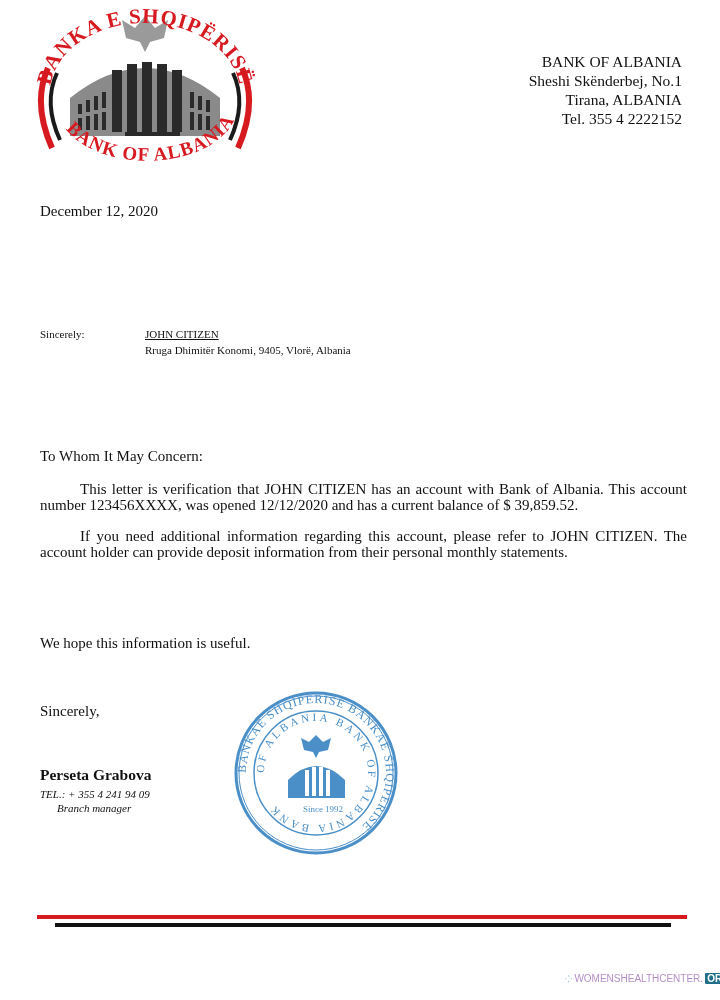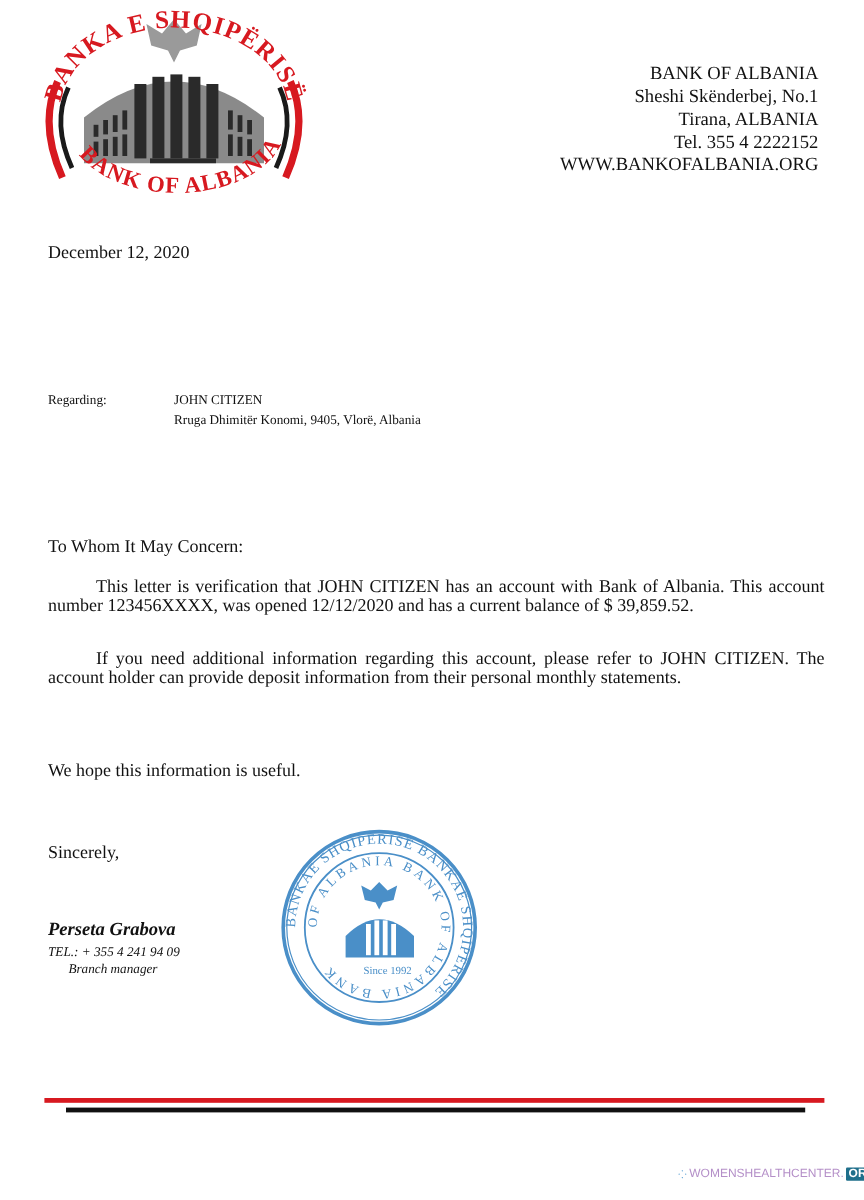--- a/index.html
+++ b/index.html
@@ -3,30 +3,30 @@
 <meta charset="utf-8">
 <style>
   html,body{margin:0;padding:0;background:#fff;}
   body{width:720px;height:1000px;position:relative;overflow:hidden;font-family:"Liberation Serif","DejaVu Serif",serif;color:#111;}
   .abs{position:absolute;}
   #logo{left:30px;top:8px;width:230px;height:165px;}
   #addr{right:38px;top:52px;text-align:right;font-size:15.5px;line-height:19px;color:#111;}
   #addr div{white-space:nowrap;}
   #date{left:40px;top:203px;font-size:15px;text-align:right;}
   #reg-label{left:40px;top:328px;font-size:11px;}
-  #reg-name{left:145px;top:328px;font-size:11px;}
+  #reg-name{left:145px;top:328px;font-size:11px;text-decoration:underline;}
   #reg-addr{left:145px;top:344px;font-size:11px;text-align:right;}
   #salutation{left:40px;top:448px;font-size:15px;}
   .para{left:40px;width:647px;font-size:15px;line-height:16px;text-align:justify;}
   #p1{top:481px;}
-  #p2{top:541px;}
+  #p2{top:528px;}
   .indent{text-indent:40px;}
   #closing1{left:40px;top:635px;font-size:15px;}
   #sincerely{left:40px;top:703px;font-size:15px;}
-  #signame{left:40px;top:766px;font-size:15.5px;font-weight:bold;font-style:italic;}
+  #signame{left:40px;top:766px;font-size:15.5px;font-weight:bold;}
   #sigtel{left:40px;top:788px;font-size:11px;font-style:italic;}
   #sigrole{left:57px;top:802px;font-size:11px;font-style:italic;font-family:Liberation Serif, serif;}
   #seal{left:233px;top:690px;width:166px;height:166px;}
   #line-red{left:37px;top:915px;width:650px;height:4px;background:#d71920;}
   #line-black{left:55px;top:923px;width:616px;height:4px;background:#111;}
   #wm{left:565px;top:972px;font-family:"Liberation Sans",sans-serif;font-size:10px;color:#b48fc8;display:flex;align-items:center;gap:2px;}
   #wm .org{background:#1f6f8b;color:#fff;padding:0 2px;font-weight:bold;border-radius:1px;}
 </style>
 </head>
 <body>
@@ -77,26 +77,25 @@
       <textPath href="#arcBot" startOffset="50%" text-anchor="middle">BANK OF ALBANIA</textPath>
     </text>
   </svg>
 </div>
 
 <div id="addr" class="abs">
   <div>BANK OF ALBANIA</div>
   <div>Sheshi Skënderbej, No.1</div>
   <div>Tirana,  ALBANIA</div>
   <div>Tel.  355 4 2222152</div>
-  <div>WWW.BANKOFALBANIA.ORG</div>
 </div>
 
 <div id="date" class="abs">December  12, 2020</div>
 
-<div id="reg-label" class="abs">Regarding:</div>
+<div id="reg-label" class="abs">Sincerely:</div>
 <div id="reg-name" class="abs">JOHN CITIZEN</div>
 <div id="reg-addr" class="abs">Rruga Dhimitër Konomi, 9405, Vlorë,  Albania</div>
 
 <div id="salutation" class="abs">To Whom It May Concern:</div>
 <div id="p1" class="abs para indent">This letter is verification that JOHN CITIZEN has an account with Bank of Albania. This account number 123456XXXX, was opened 12/12/2020 and has a current balance of $ 39,859.52.</div>
 <div id="p2" class="abs para indent">If you need additional information regarding this account, please refer to JOHN CITIZEN. The account holder can provide deposit information from their personal monthly statements.</div>
 <div id="closing1" class="abs">We hope this information is useful.</div>
 
 <div id="sincerely" class="abs">Sincerely,</div>
 <div id="signame" class="abs">Perseta Grabova</div>

